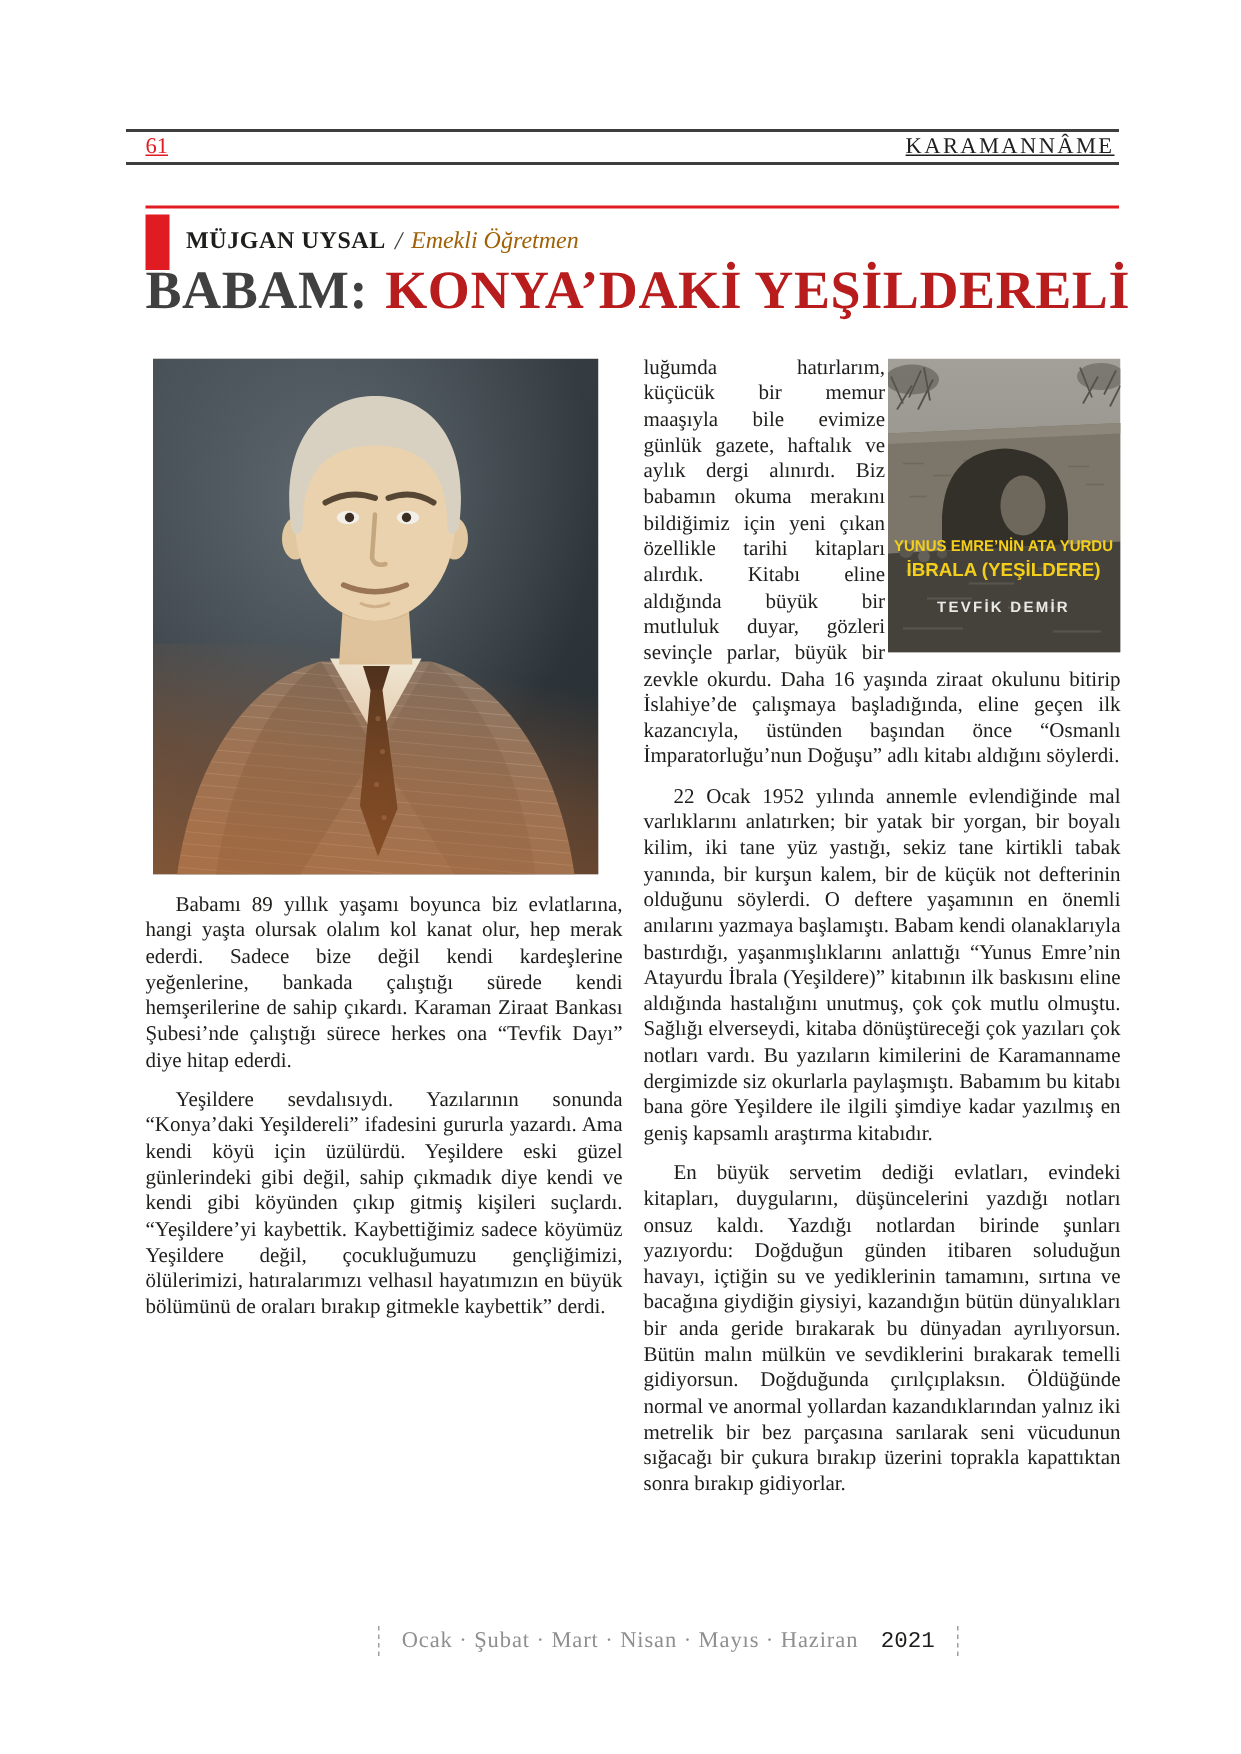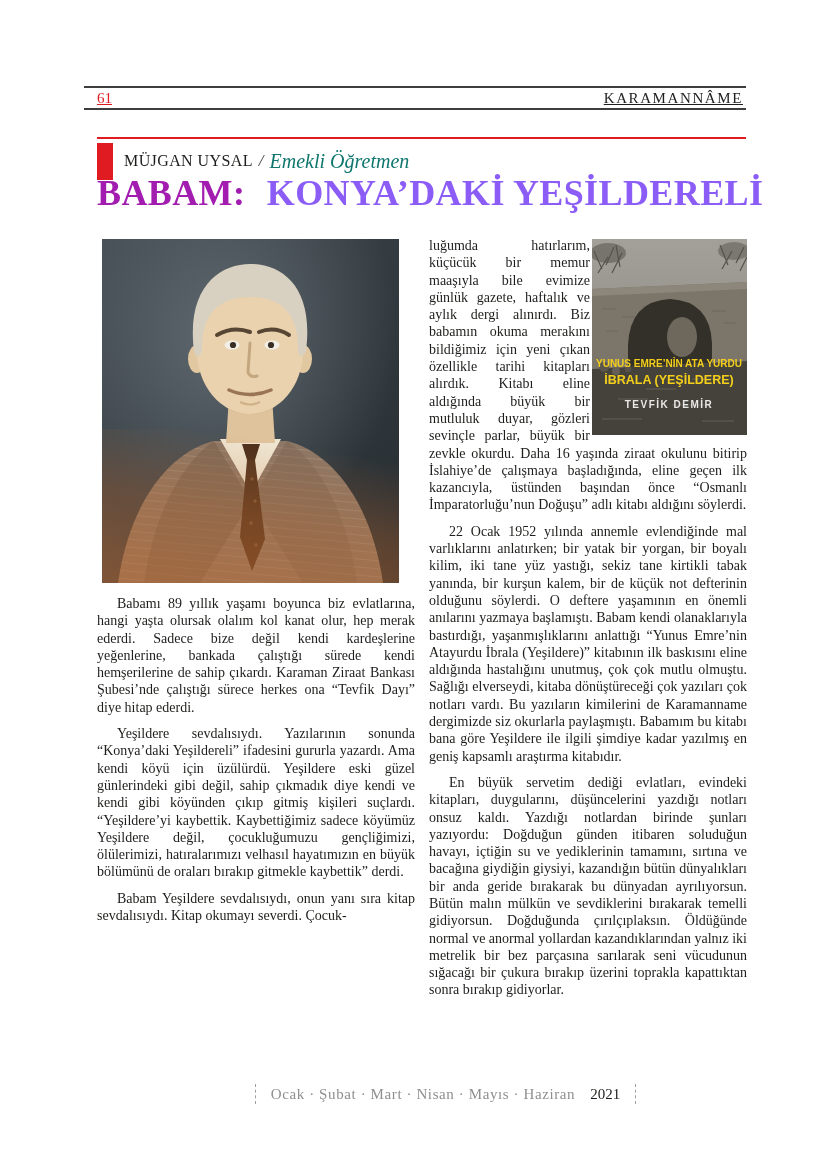--- a/index.html
+++ b/index.html
@@ -10,48 +10,48 @@
   .runhead{position:absolute;left:84px;top:86px;width:662px;height:24px;box-sizing:border-box;
            border-top:2px solid #3e3e3e;border-bottom:2px solid #3e3e3e;
            display:flex;justify-content:space-between;align-items:center;padding:0 3px 0 13px;}
   .pagenum{color:#e11b22;font-size:15px;text-decoration:underline;}
   .journal{color:#1f1f1f;font-size:15px;letter-spacing:1.6px;text-decoration:underline;}
 
   
   .red-rule{position:absolute;left:97px;top:137px;width:649px;height:2px;background:#e11b22;}
   .byline{position:absolute;left:97px;top:142px;height:38px;display:flex;align-items:center;}
   .red-block{width:16px;height:37px;background:#e11b22;margin-right:11px;}
-  .author{font-weight:normal;font-size:16px;letter-spacing:.4px;color:#1d1d1b;}
+  .author{font-weight:bold;font-size:16px;letter-spacing:.4px;color:#1d1d1b;}
   .slash{margin:0 6px;color:#3f3f3f;font-size:17px;font-style:italic;}
-  .role{font-style:italic;font-size:20px;color:#0f766e;}
+  .role{font-style:italic;font-size:16px;color:#a16207;}
 
   
   .title{position:absolute;left:97px;top:174px;margin:0;font-size:36px;font-weight:bold;
          letter-spacing:.4px;white-space:nowrap;line-height:1.1;}
-  .tb{color:#a21caf;margin-right:12px;}
-  .tr{color:#8b5cf6;}
+  .tb{color:#404040;margin-right:2px;}
+  .tr{color:#b91c1c;}
 
   
   .columns{position:absolute;left:97px;top:237px;width:650px;display:flex;gap:14px;}
   .col{width:318px;font-size:14px;line-height:17.3px;text-align:justify;
        hyphens:auto;-webkit-hyphens:auto;}
   .col p{margin:0 0 9px 0;text-indent:20px;}
   .col p.cont{text-indent:0;}
 
   figure{margin:0;}
   .portrait{margin:2px 0 12px 5px;width:297px;height:344px;}
   .portrait svg{display:block;}
   .bookfig{float:right;width:155px;height:196px;margin:2px 0 8px 2px;}
   .bookfig svg{display:block;}
 
   
   .footer{position:absolute;left:0;top:1084px;width:827px;display:flex;
           justify-content:center;align-items:center;gap:15px;font-size:15px;padding-left:32px;}
   .months{color:#8f8f8f;letter-spacing:.6px;}
-  .year{color:#1d1d1b;}
+  .year{color:#1d1d1b;font-family:Liberation Mono, monospace;}
   .fbar{height:20px;border-left:1px dashed #9f9f9f;}
 </style>
 </head>
 <body>
 
 <div class="page">
 
   <div class="runhead">
     <span class="pagenum">61</span>
     <span class="journal">KARAMANNÂME</span>
@@ -120,21 +120,20 @@
           <ellipse cx="170" cy="106" rx="7.5" ry="4.5" fill="#f2efe8"></ellipse>
           <circle cx="169" cy="106" r="3.1" fill="#3a2d22"></circle>
           <path d="M148 104 L146 133 q2 6 9 4" stroke="#c5a77f" stroke-width="3" fill="none" stroke-linecap="round"></path>
           <path d="M127 151 q21 9 42 0" stroke="#9a7456" stroke-width="3.5" fill="none" stroke-linecap="round"></path>
           <path d="M138 163 q10 5 20 0" stroke="#c9a87f" stroke-width="2" fill="none" opacity="0.8"></path>
           <rect x="0" y="190" width="297" height="154" fill="url(#burn)"></rect>
         </svg>
       </figure>
       <p>Babamı 89 yıllık yaşamı boyunca biz evlatlarına, hangi yaşta olursak olalım kol kanat olur, hep merak ederdi. Sadece bize değil kendi kardeşlerine yeğenlerine, bankada çalıştığı sürede kendi hemşerilerine de sahip çıkardı. Karaman Ziraat Bankası Şubesi’nde çalıştığı sürece herkes ona “Tevfik Dayı” diye hitap ederdi.</p>
       <p>Yeşildere sevdalısıydı. Yazılarının sonunda “Konya’daki Yeşildereli” ifadesini gururla yazardı. Ama kendi köyü için üzülürdü. Yeşildere eski güzel günlerindeki gibi değil, sahip çıkmadık diye kendi ve kendi gibi köyünden çıkıp gitmiş kişileri suçlardı. “Yeşildere’yi kaybettik. Kaybettiğimiz sadece köyümüz Yeşildere değil, çocukluğumuzu gençliğimizi, ölülerimizi, hatıralarımızı velhasıl hayatımızın en büyük bölümünü de oraları bırakıp gitmekle kaybettik” derdi.</p>
-      <p>Babam Yeşildere sevdalısıydı, onun yanı sıra kitap sevdalısıydı. Kitap okumayı severdi. Çocuk-</p>
     </div>
 
     <div class="col">
       <p class="cont">
         <span class="bookfig">
           <svg width="155" height="196" viewBox="0 0 155 196">
             <defs>
               <linearGradient id="bsky" x1="0" y1="0" x2="0" y2="1">
                 <stop offset="0" stop-color="#a3a09a"></stop>
                   <stop offset="1" stop-color="#86827a"></stop>

